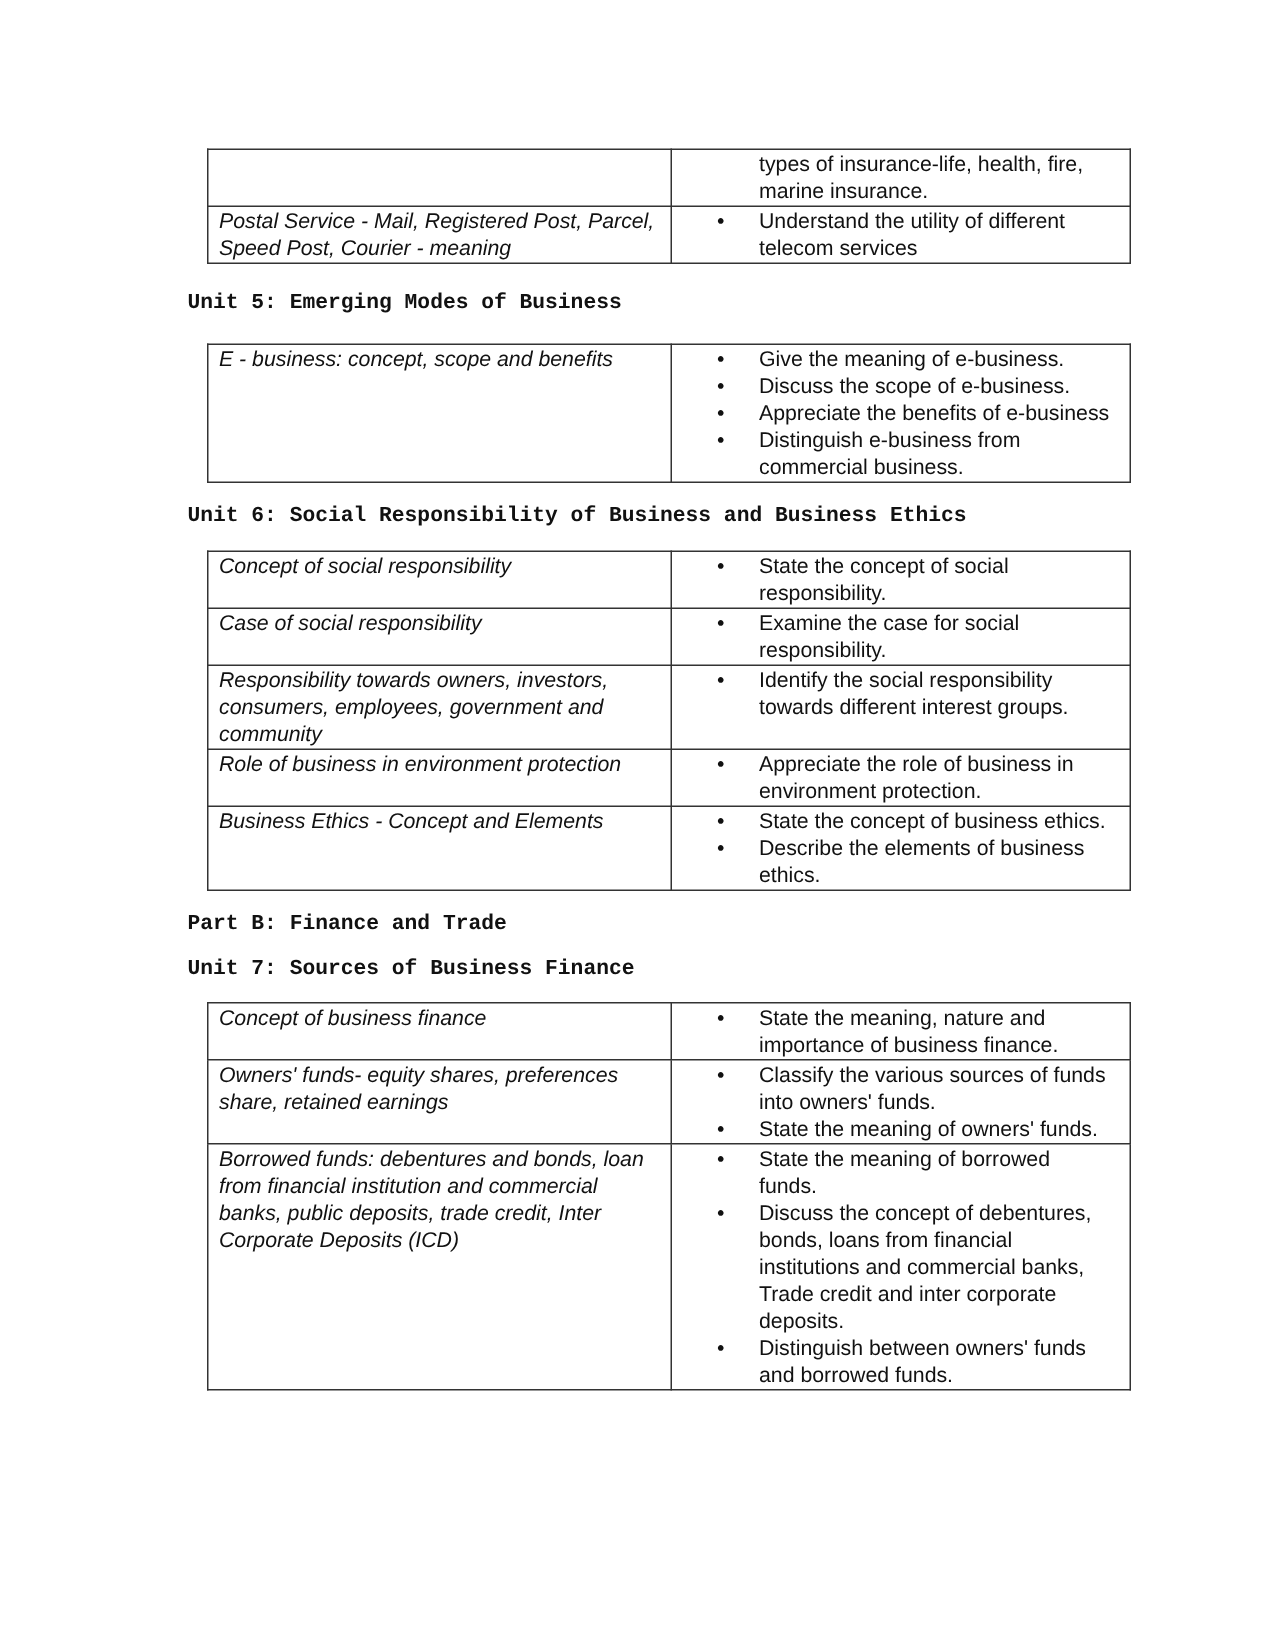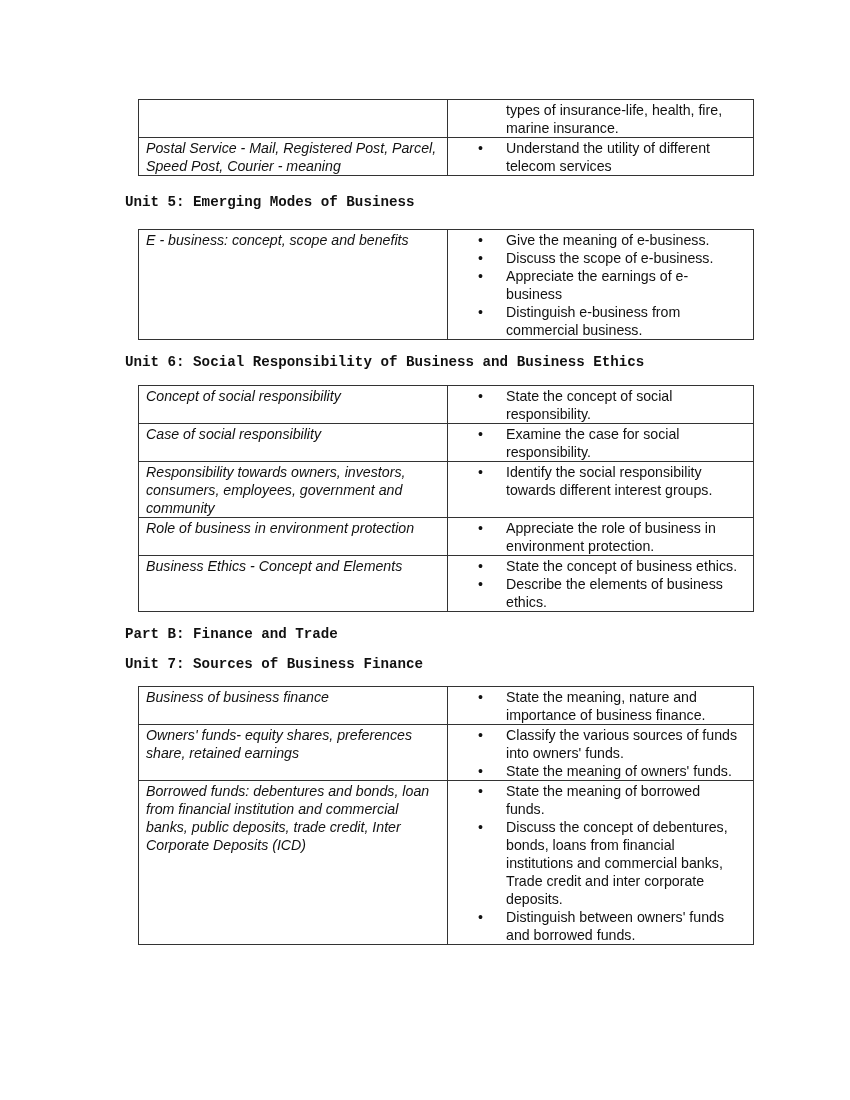--- a/index.html
+++ b/index.html
@@ -44,21 +44,21 @@
   <h3 class="unit" style="margin-top:17px;margin-left:8px;">Unit 5: Emerging Modes of Business</h3>
 
   <table class="syl" style="margin-top:18px;">
     <tbody>
         <tr>
       <td class="c1">E - business: concept, scope and benefits</td>
       <td class="c2">
         <ul class="obj">
           <li><span class="b">•</span><span>Give the meaning of e-business.</span></li>
           <li><span class="b">•</span><span>Discuss the scope of e-business.</span></li>
-          <li><span class="b">•</span><span>Appreciate the earnings of e-business</span></li>
+          <li><span class="b">•</span><span>Appreciate the benefits of e-business</span></li>
           <li><span class="b">•</span><span>Distinguish e-business from commercial business.</span></li>
         </ul>
       </td>
     </tr>
   </tbody>
     </table>
 
   <h3 class="unit" style="margin-top:13px;margin-left:8px;">Unit 6: Social Responsibility of Business and Business Ethics</h3>
 
   <table class="syl" style="margin-top:14px;">
@@ -106,21 +106,21 @@
     </tr>
   </tbody>
     </table>
 
   <h3 class="unit" style="margin-top:13px;margin-left:8px;">Part B: Finance and Trade</h3>
   <h3 class="unit" style="margin-top:12px;margin-left:8px;">Unit 7: Sources of Business Finance</h3>
 
   <table class="syl" style="margin-top:13px;">
     <tbody>
         <tr>
-      <td class="c1">Business of business finance</td>
+      <td class="c1">Concept of business finance</td>
       <td class="c2">
             <ul class="obj">
               <li><span class="b">•</span><span>State the meaning, nature and importance of business finance.</span></li>
             </ul>
           </td>
     </tr>
     <tr>
       <td class="c1">Owners' funds- equity shares, preferences share, retained earnings</td>
       <td class="c2">
             <ul class="obj">

